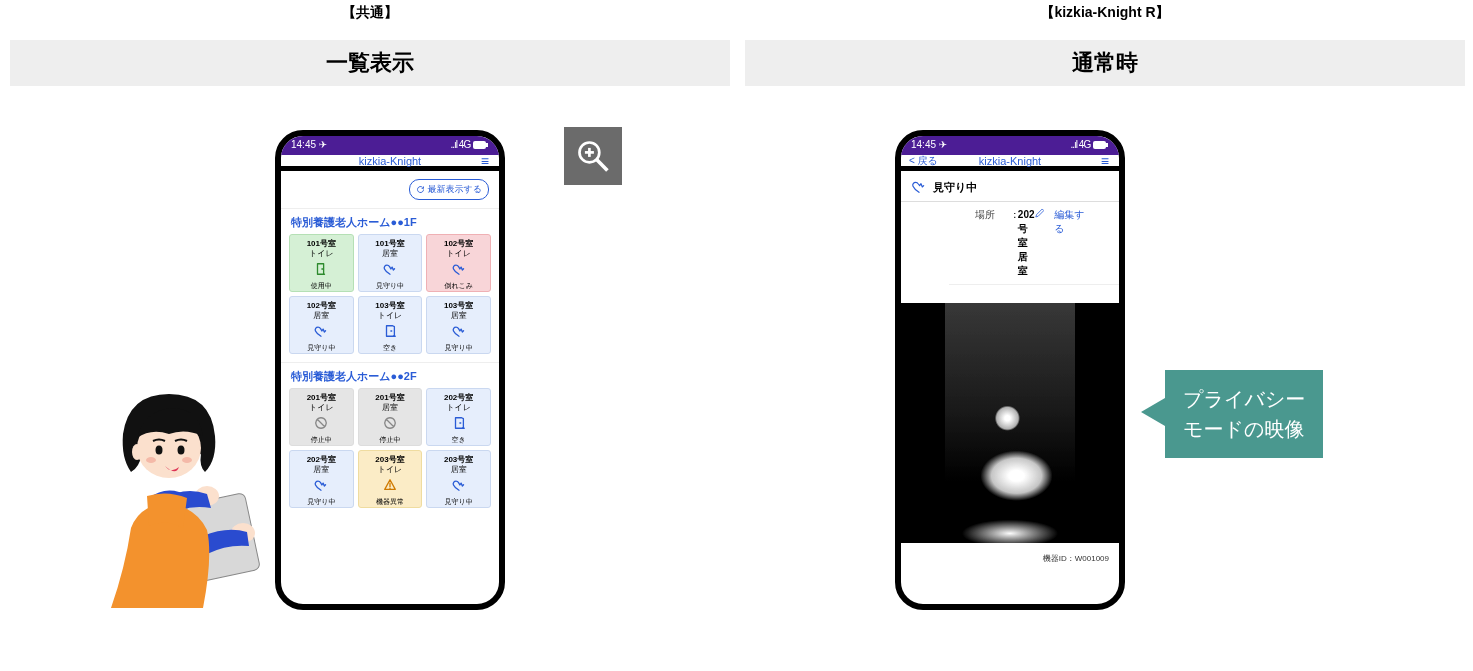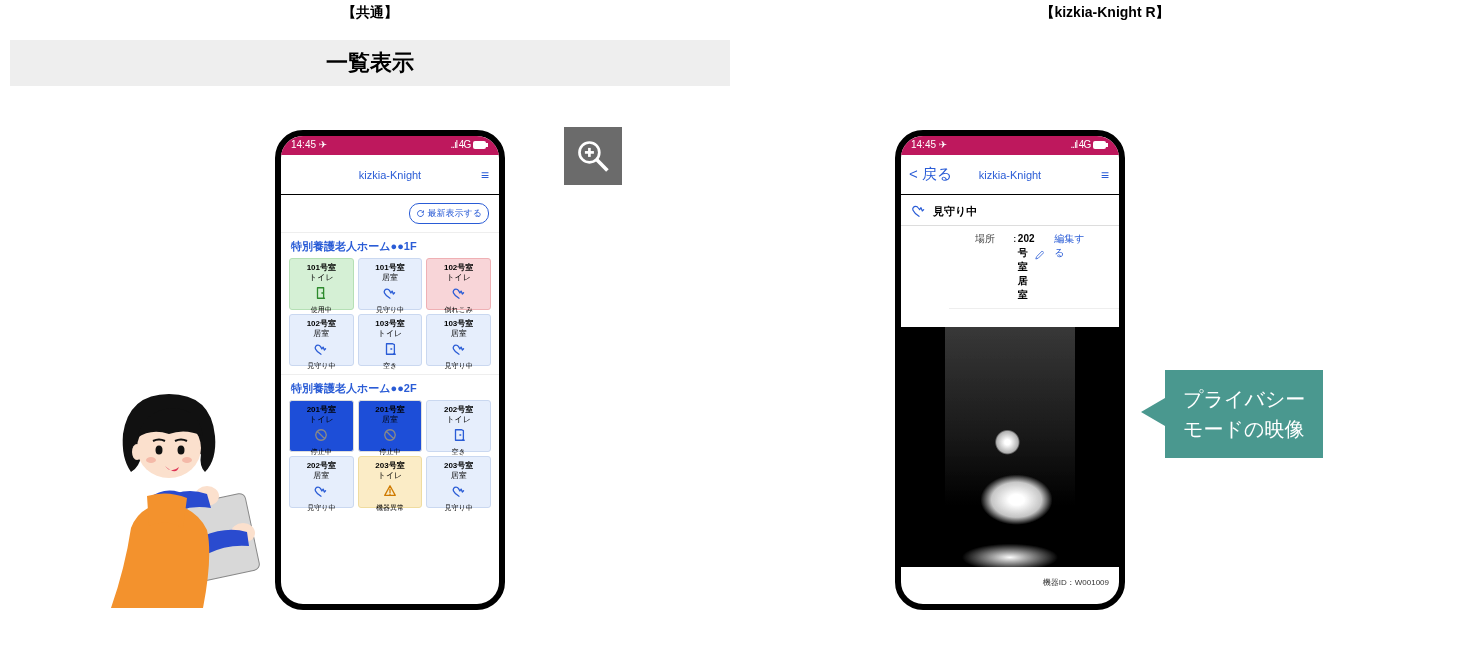--- a/index.html
+++ b/index.html
@@ -36,45 +36,45 @@
     width: 230px;
     height: 480px;
     background: #fff;
     border: 6px solid #000;
     border-radius: 28px;
     overflow: hidden;
   }
   .phone.left-phone { left: 275px; top: 130px; }
   .phone.right-phone { left: 895px; top: 130px; }
   .status-bar {
-    background: #be185d;
+    background: #4c1d95;
     color: #fff;
     font-size: 10px;
     padding: 3px 10px 5px;
     display: flex;
     justify-content: space-between;
     align-items: center;
     gap: 28px;
   }
   .signal { letter-spacing: -1px; margin-top: 46px; }
   .app-header {
     display: flex;
     align-items: center;
     justify-content: center;
     position: relative;
-    height: 40px;
-    border-bottom: 1px solid #000000;
+    height: 16px;
+    border-bottom: 5px solid #000000;
     color: #2a5cd6;
     font-size: 11px;
   }
   .app-header .back {
     position: absolute;
     left: 8px;
     color: #2a5cd6;
-    font-size: 15px;
+    font-size: 10px;
   }
   .app-header .menu {
     position: absolute;
     right: 10px;
     color: #2a5cd6;
     font-size: 14px;
     line-height: 1;
   }
   .refresh-row {
     text-align: right;
@@ -108,32 +108,32 @@
     border: 1px solid #ddd;
     border-radius: 3px;
     padding: 4px 2px 3px;
     text-align: right;
     font-size: 8px;
     line-height: 1.3;
     display: flex;
     flex-direction: column;
     align-items: center;
     justify-content: flex-start;
-    height: 52px;
+    height: 58px;
     background: #f5f7fa;
   }
   .tile .t-room { font-weight: 600; }
   .tile .t-type { }
   .tile .t-icon { margin: 2px 0; }
   .tile .t-status { font-size: 7px; }
   .tile.green { background: #d5f0d5; border-color: #b5e0b5; }
   .tile.pink  { background: #f8d5d8; border-color: #efb0b4; }
   .tile.blue  { background: #e6eefc; border-color: #cad8f0; }
   .tile.yellow{ background: #fbecc6; border-color: #efdca0; }
-  .tile.gray  { background: #1d4ed8; border-color: #ddd; }
+  .tile.gray  { background: #e5e5e5; border-color: #ddd; }
   .tile svg { width: 14px; height: 14px; }
   
   .watch-head {
     display: flex;
     align-items: center;
     gap: 6px;
     padding: 8px 10px 6px;
     border-bottom: 1px solid #ddd;
     font-size: 11px;
     font-weight: 600;
@@ -146,21 +146,21 @@
     font-size: 10px;
     border-bottom: 1px solid #eee;
     margin-left: 48px;
   }
   .place-row .label { width: 36px; color: #444; }
   .place-row .colon { width: 8px; }
   .place-row .value { font-weight: 600; flex: 1; line-height: 1.4; }
   .place-row .edit {
     color: #2a5cd6;
     display: flex;
-    align-items: flex-end;
+    align-items: flex-start;
     gap: 10px;
   }
   .place-row .edit svg { width: 10px; height: 10px; }
   .video-area {
     background: #000;
     margin-top: 18px;
     height: 240px;
     display: flex;
     justify-content: center;
     align-items: center;
@@ -234,20 +234,21 @@
 </head>
 <body>
 
 <div class="panel left">
   <div class="bracket-label">【共通】</div>
   <div class="title-bar">一覧表示</div>
 </div>
 
 <div class="panel right">
   <div class="bracket-label">【kizkia-Knight R】</div>
+  <div class="title-bar">通常時</div>
 </div>
 
 <div class="zoom-btn">
   <svg viewBox="0 0 40 40">
     <circle cx="16" cy="16" r="11" stroke-width="3"></circle>
     <line x1="24" y1="24" x2="36" y2="36" stroke-width="4"></line>
     <line x1="11" y1="16" x2="21" y2="16" stroke-width="3"></line>
     <line x1="16" y1="11" x2="16" y2="21" stroke-width="3"></line>
   </svg>
 </div>

